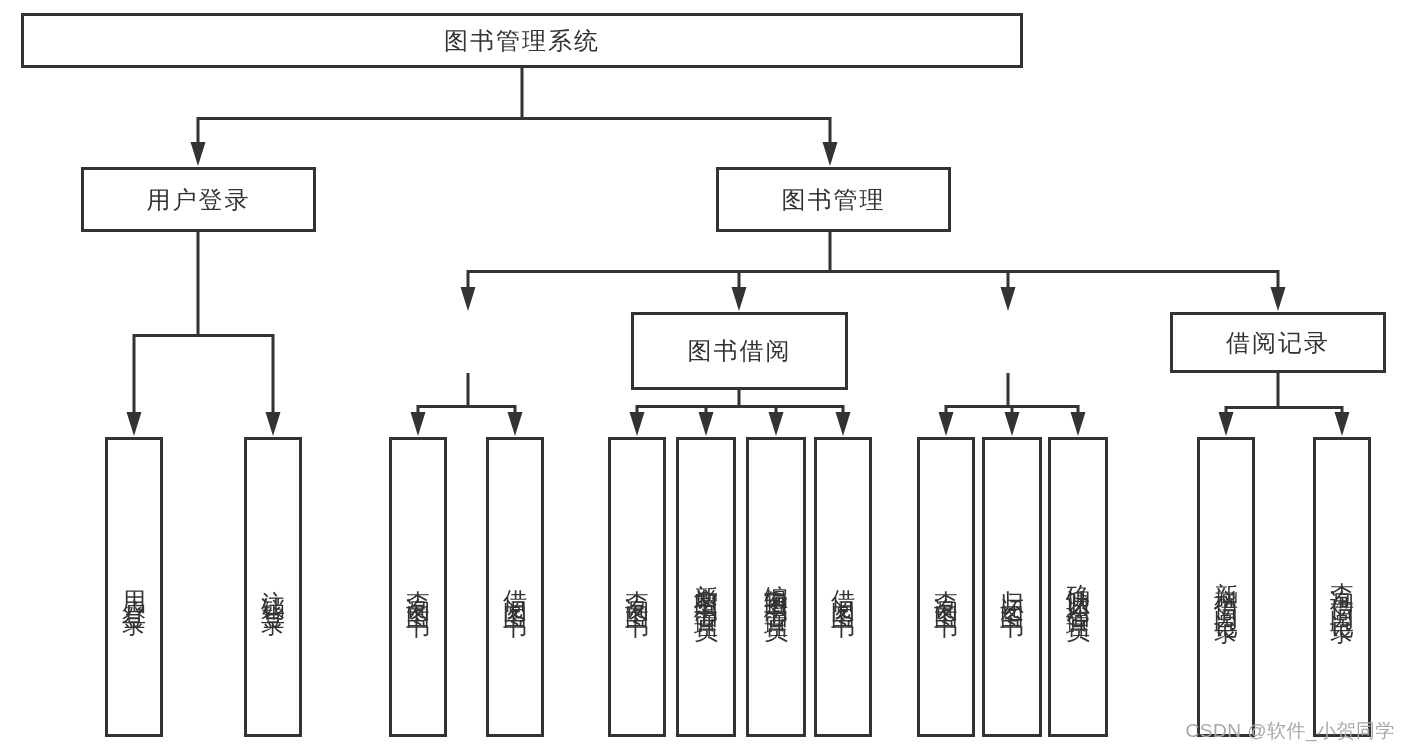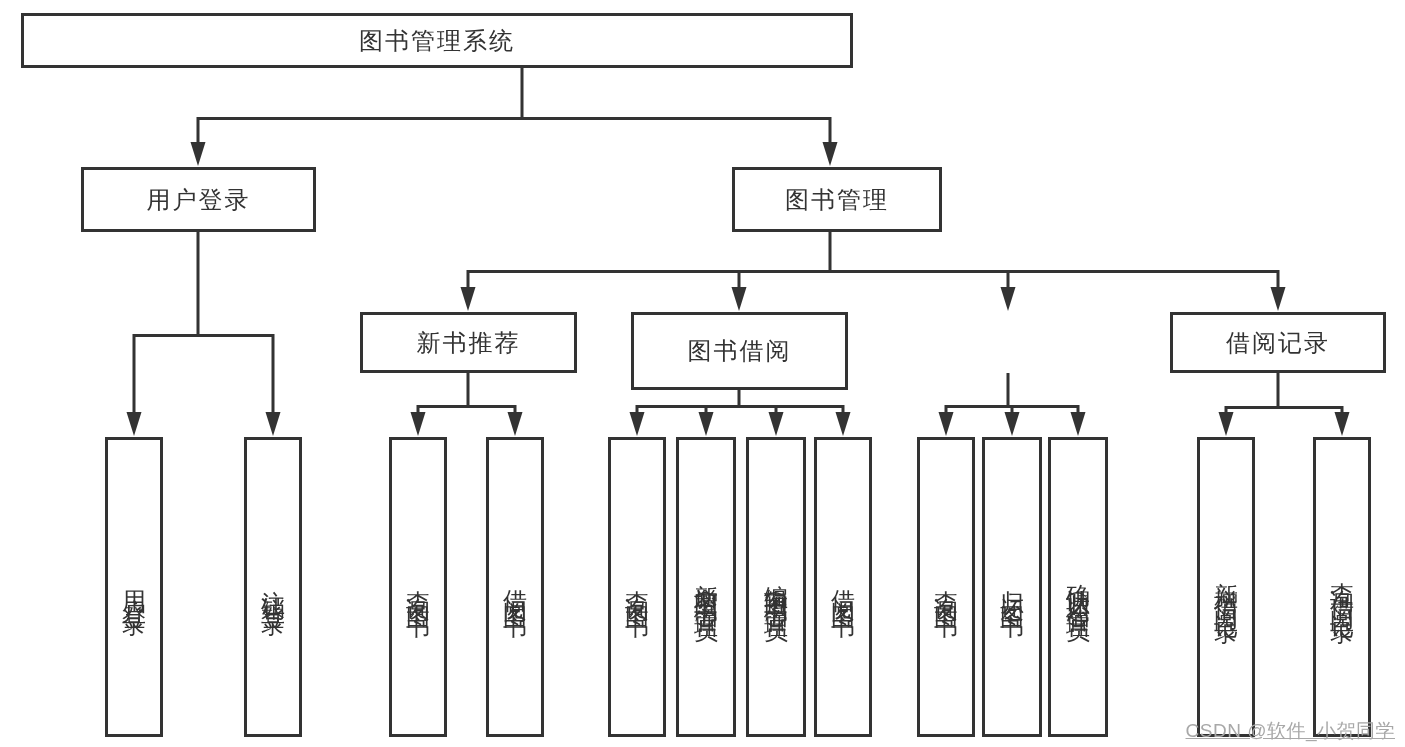--- a/index.html
+++ b/index.html
@@ -58,21 +58,20 @@
   }
   .node.v span.long { letter-spacing: 5px; }
   .watermark {
     position: absolute;
     right: 10px;
     bottom: 3px;
     font-size: 19px;
     letter-spacing: 0.5px;
     color: var(--watermark);
     white-space: nowrap;
-    text-decoration: underline;
   }
 </style>
 </head>
 <body>
 
 <div class="canvas">
 
   <svg class="connectors" viewBox="0 0 1405 747" xmlns="http://www.w3.org/2000/svg">
     <path d="
       M522 66 V118
@@ -123,34 +122,31 @@
     <polygon points="698.5,412 713.5,412 706,436"></polygon>
     <polygon points="768.5,412 783.5,412 776,436"></polygon>
     <polygon points="835.5,412 850.5,412 843,436"></polygon>
     <polygon points="938.5,412 953.5,412 946,436"></polygon>
     <polygon points="1004.5,412 1019.5,412 1012,436"></polygon>
     <polygon points="1070.5,412 1085.5,412 1078,436"></polygon>
     <polygon points="1218.5,412 1233.5,412 1226,436"></polygon>
     <polygon points="1334.5,412 1349.5,412 1342,436"></polygon>
   </svg>
 
-  <div class="node h" style="left:21px;top:13px;width:832px;height:55px">
+  <div class="node h" style="left:21px;top:13px;width:1002px;height:55px">
     <span>图书管理系统</span>
   </div>
 
   <div class="node h" style="left:81px;top:167px;width:235px;height:65px">
     <span>用户登录</span>
   </div>
-  <div class="node h" style="left:732px;top:167px;width:210px;height:65px">
+  <div class="node h" style="left:716px;top:167px;width:235px;height:65px">
     <span>图书管理</span>
   </div>
 
-  <div class="node h" style="left:360px;top:312px;width:217px;height:61px">
-    <span>新书推荐</span>
-  </div>
   <div class="node h" style="left:631px;top:312px;width:217px;height:78px">
     <span>图书借阅</span>
   </div>
   <div class="node h" style="left:1170px;top:312px;width:216px;height:61px">
     <span>借阅记录</span>
   </div>
 
   <div class="node v" style="left:105px;top:437px;width:58px;height:300px">
     <span>用户登录</span>
   </div>

